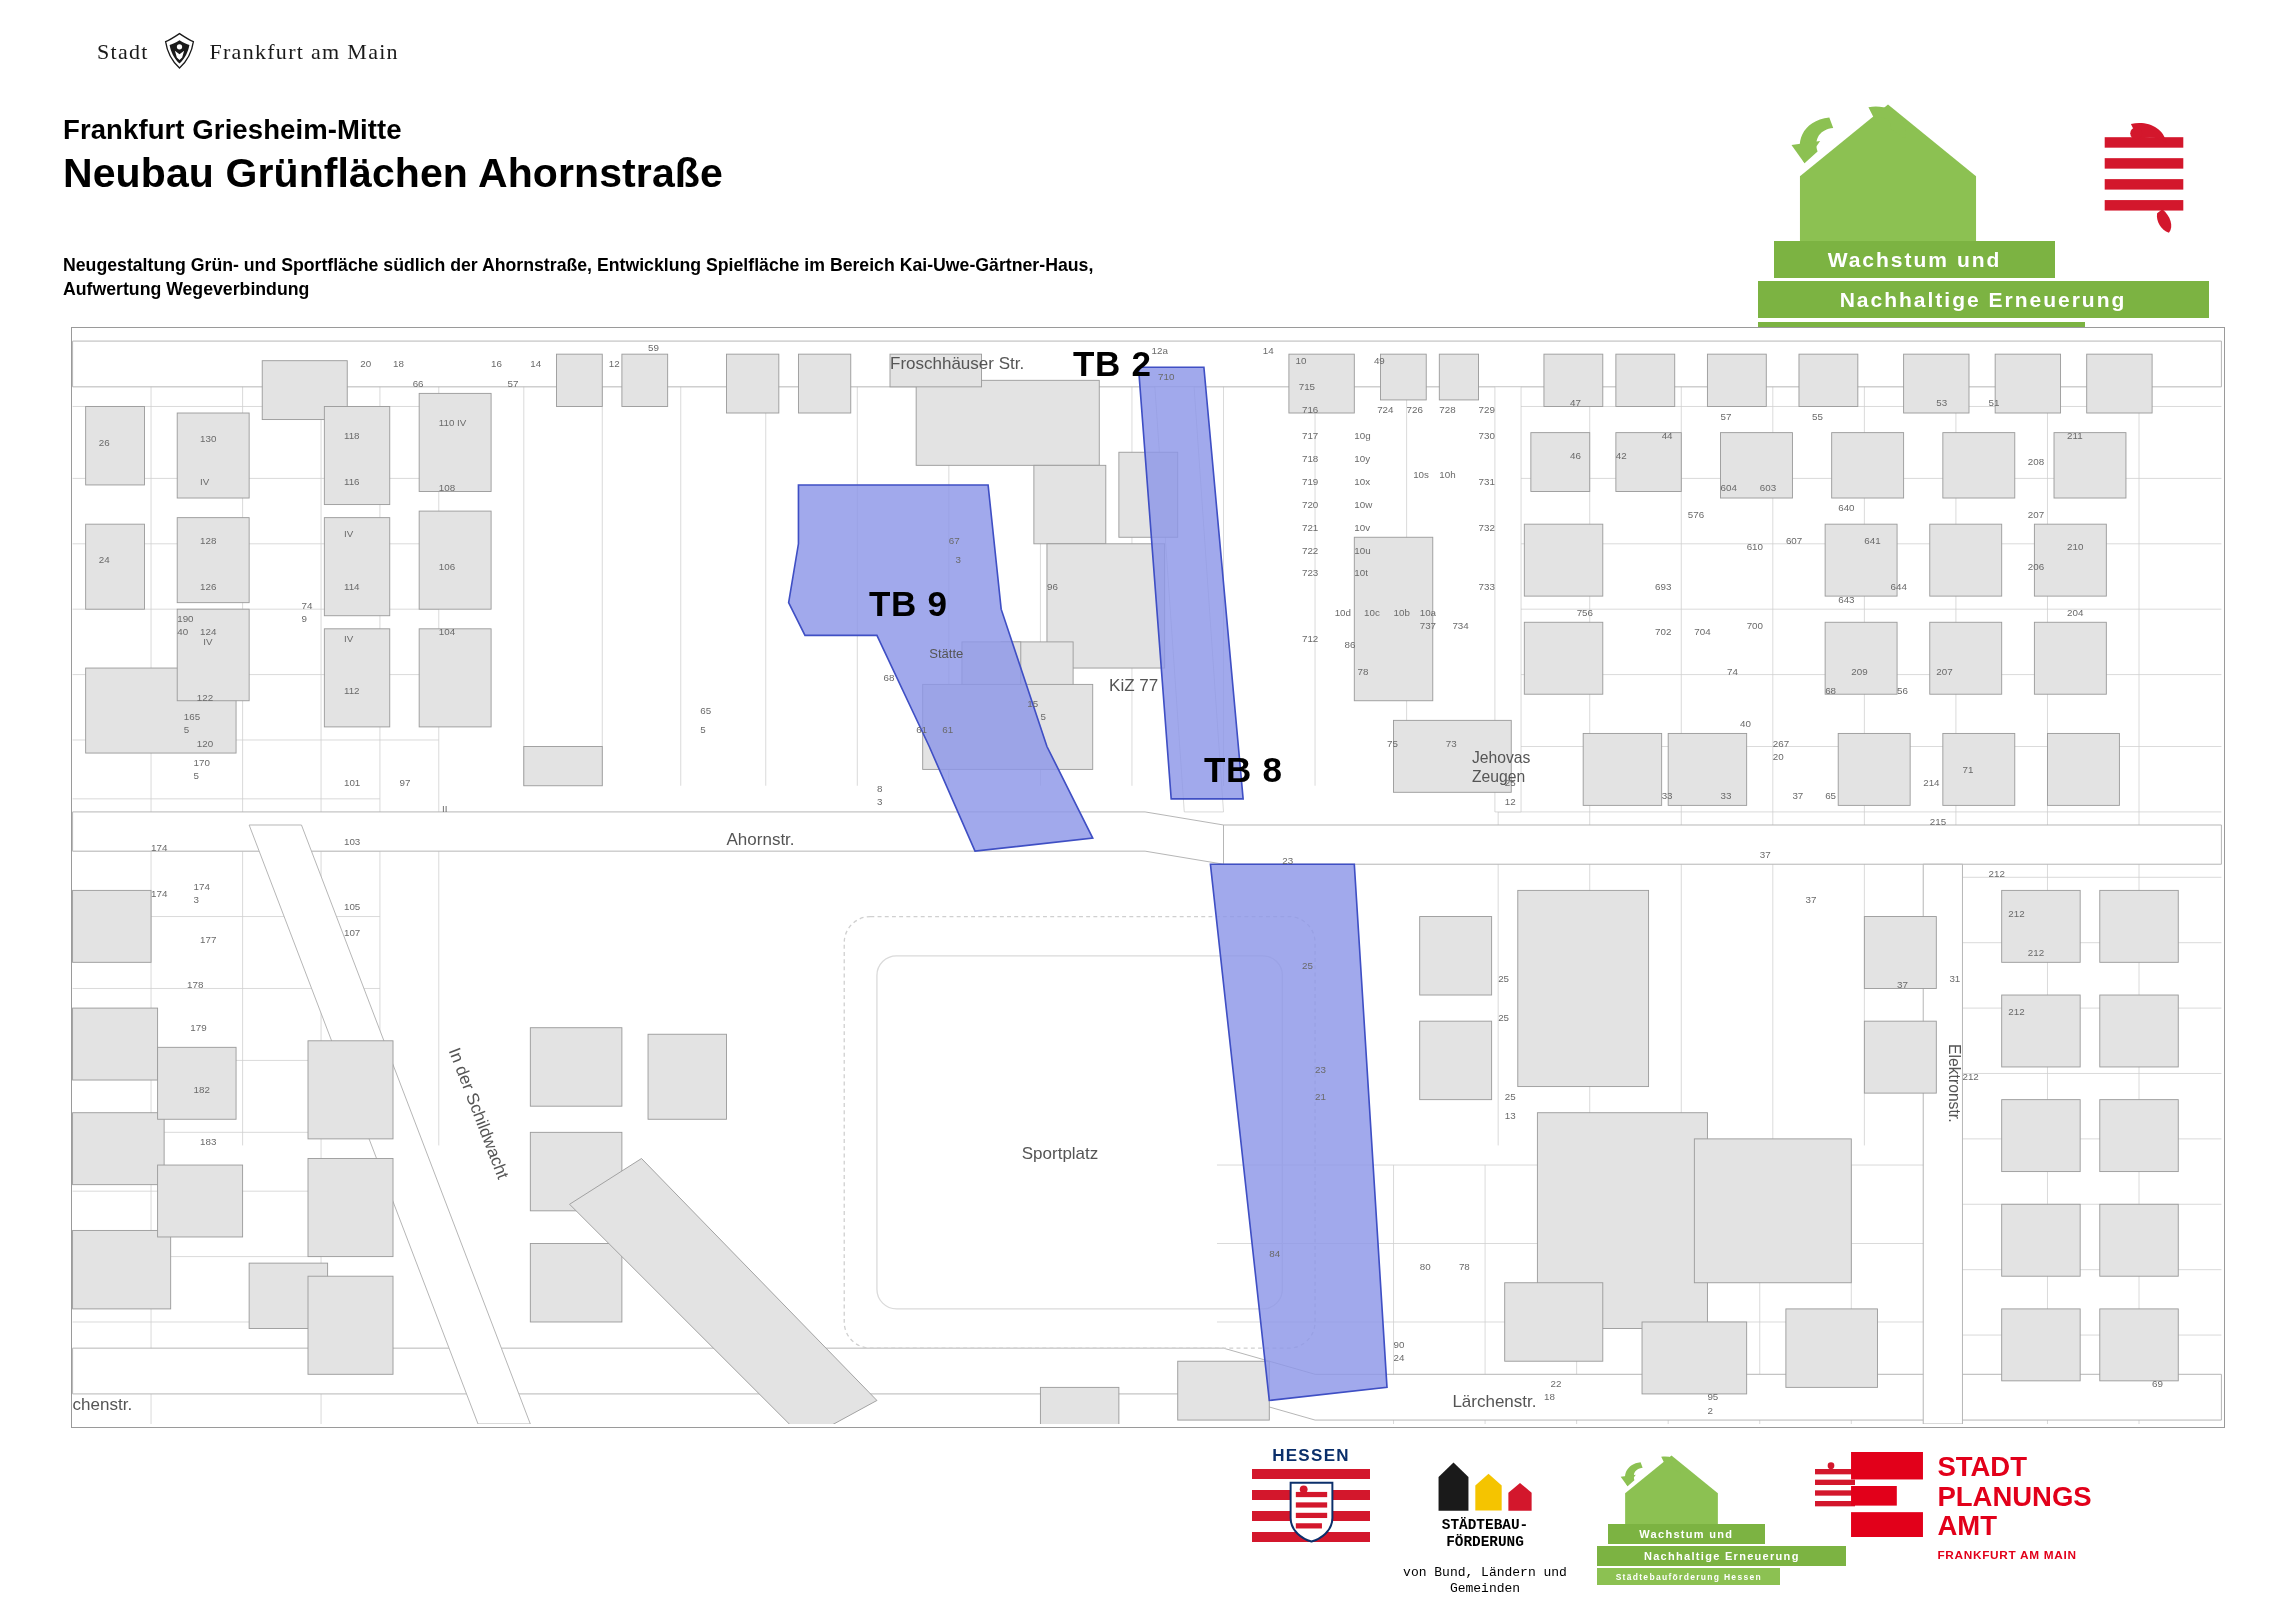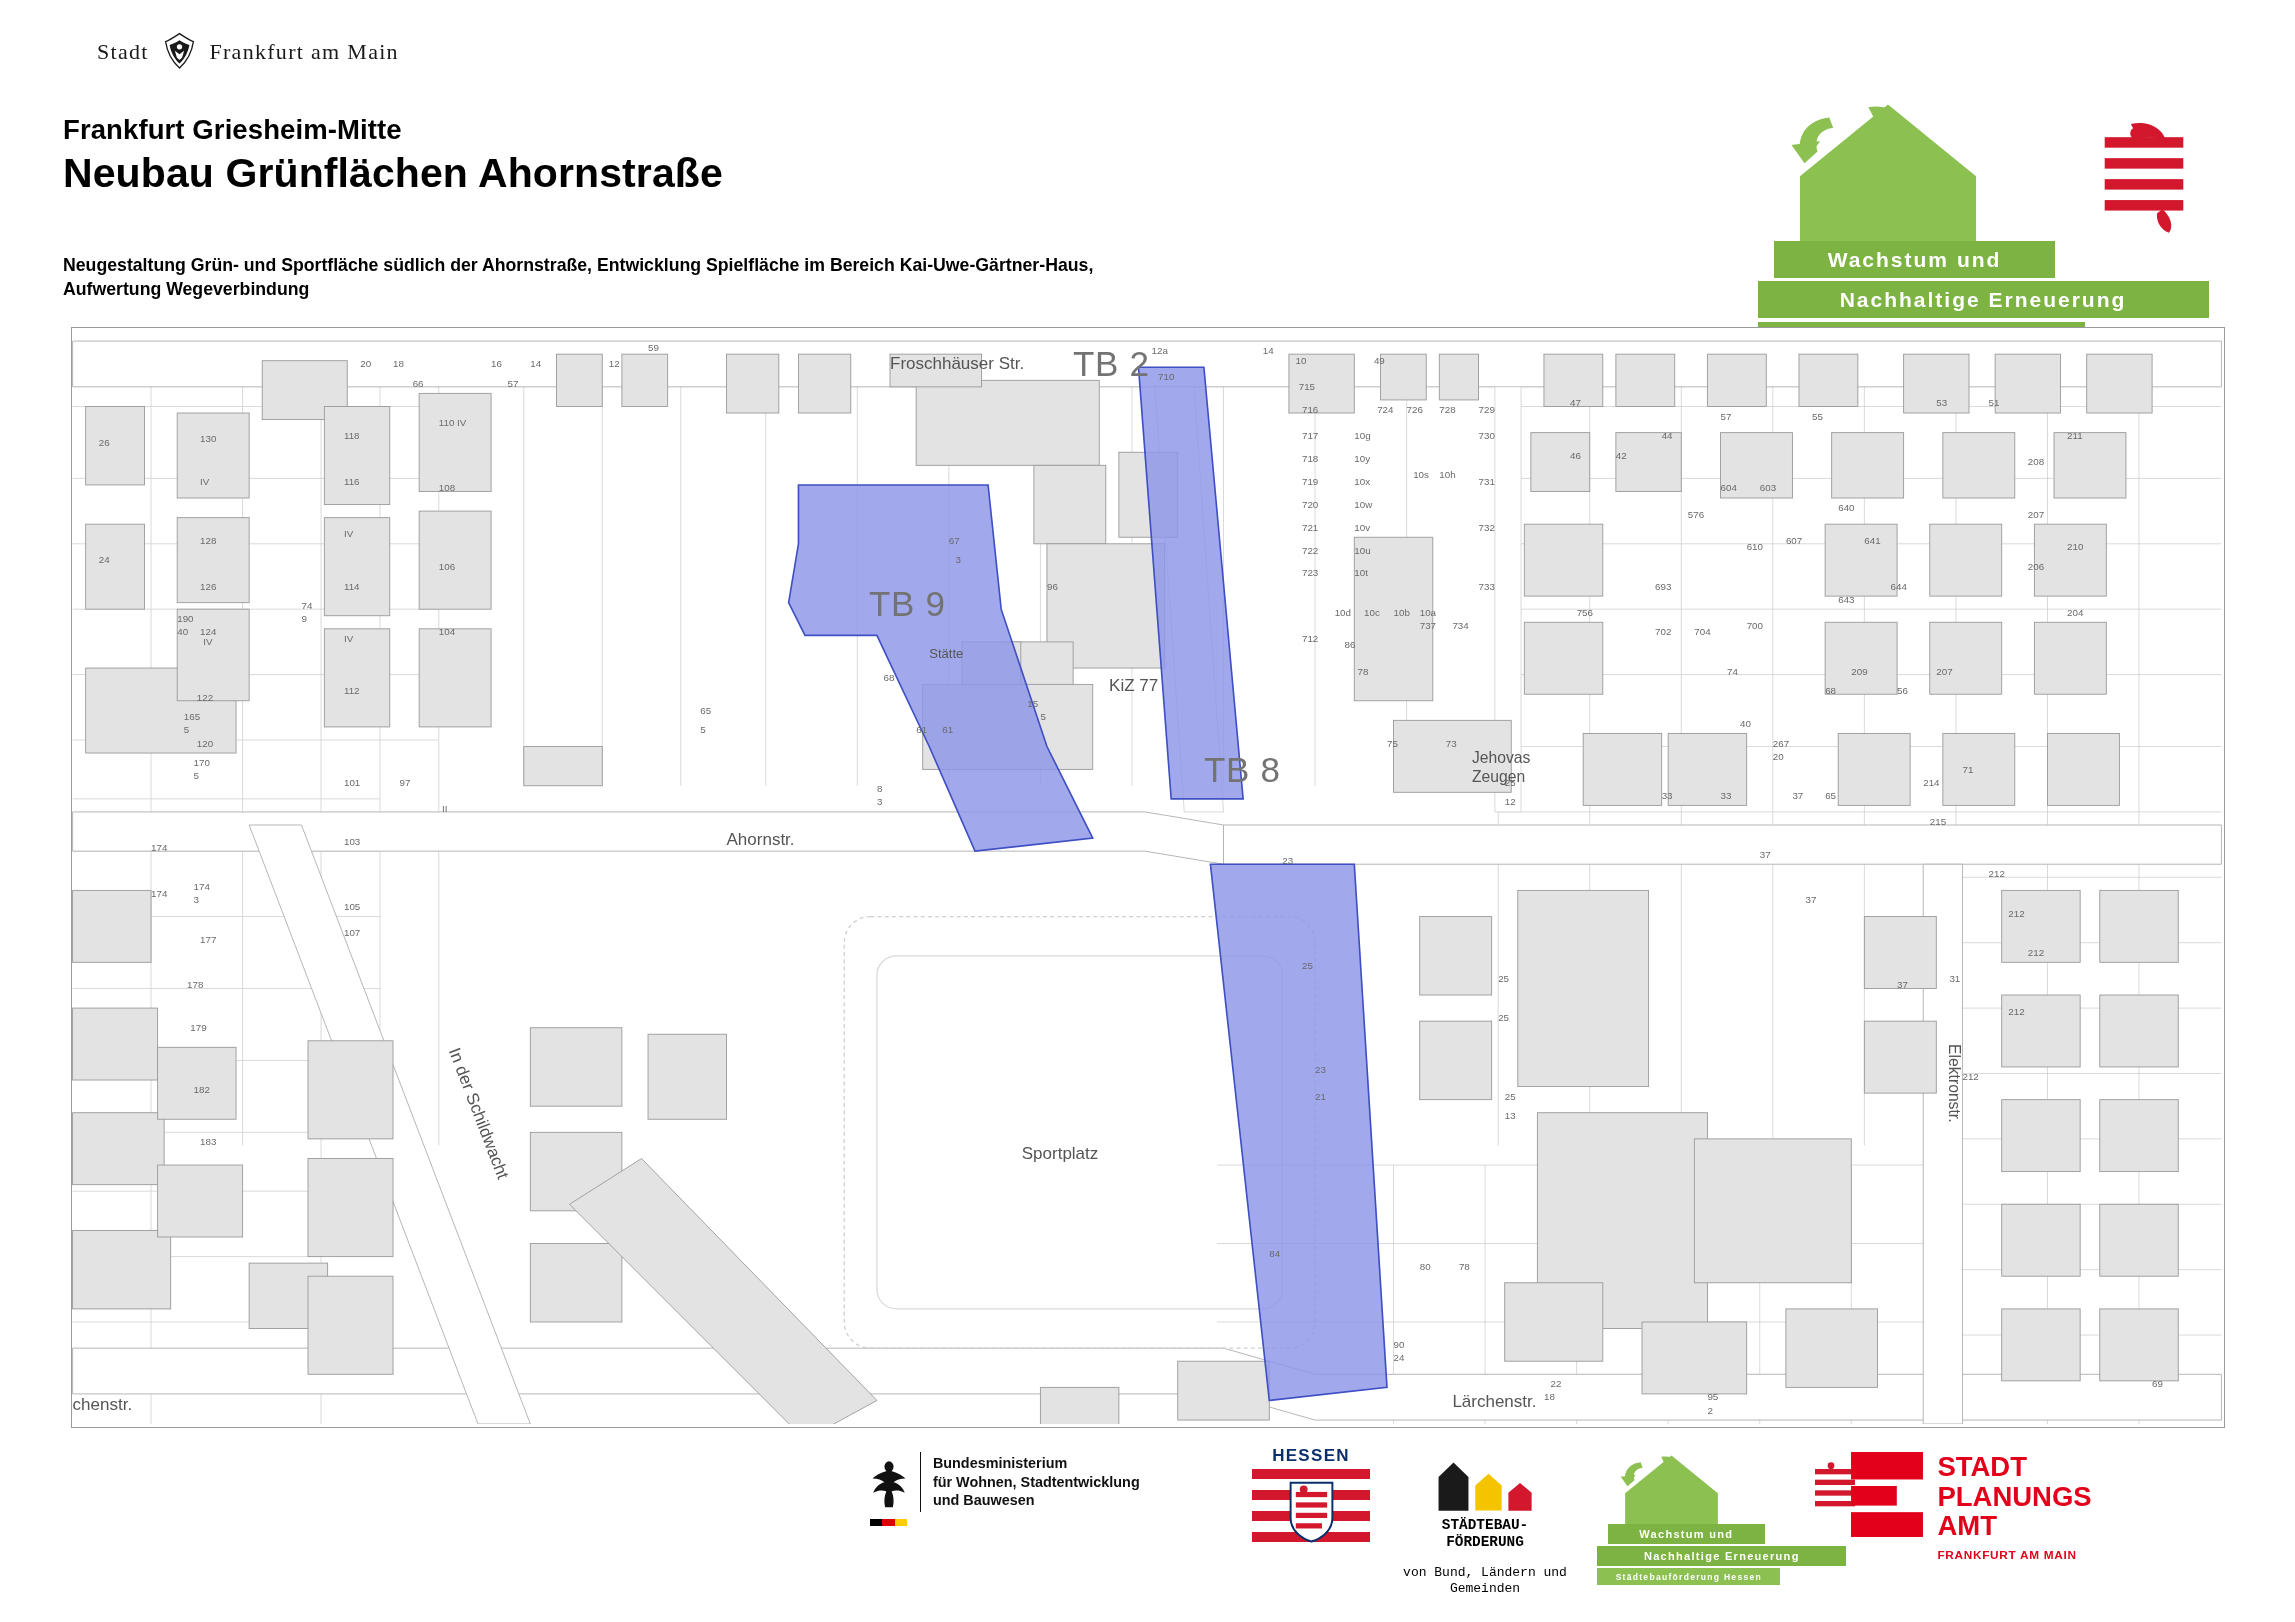--- a/index.html
+++ b/index.html
@@ -121,22 +121,22 @@
     height: 1099px;
     border: 1.3px solid #9a9a9a;
     background: #ffffff;
     overflow: hidden;
   }
   #map-svg { display:block; }
 
   .tb-label {
     position: absolute;
     font-size: 35px;
-    font-weight: normal;
-    color: #737373;
+    font-weight: bold;
+    color: #000000;
     letter-spacing: 0.7px;
   }
 
   
   #footer {
     position: absolute;
     left: 0; top: 1439px;
     width: 2295px;
     height: 183px;
   }
@@ -626,41 +626,20 @@
 
   </svg>
 
   <div class="tb-label" style="left:797px; top:256px;">TB 9</div>
   <div class="tb-label" style="left:1001px; top:16.4px;">TB 2</div>
   <div class="tb-label" style="left:1132px; top:422px;">TB 8</div>
 </div>
 
 <div id="footer">
 
-  <div class="footer-item" id="bmwsb">
-    <div style="position:relative;">
-      <svg class="bund-eagle" viewBox="0 0 58 88">
-        <g fill="#111">
-          <ellipse cx="29" cy="22" rx="7" ry="8"></ellipse>
-          <path d="M29 28 C20 30 10 34 4 40 C12 40 18 42 22 46 C14 48 8 54 5 62 C13 58 20 58 25 60 C22 66 21 74 23 84 L35 84 C37 74 36 66 33 60 C38 58 45 58 53 62 C50 54 44 48 36 46 C40 42 46 40 54 40 C48 34 38 30 29 28 Z"></path>
-        </g>
-      </svg>
-      <div class="flagbar">
-          <i class="b"></i>
-          <i class="r"></i>
-          <i class="g"></i>
-        </div>
-    </div>
-    <div class="sep"></div>
-    <div class="bmwsb-text">
-      <div>Bundesministerium</div>
-      <div>für Wohnen, Stadtentwicklung</div>
-      <div>und Bauwesen</div>
-    </div>
-  </div>
 
   <div class="footer-item" id="hessen-logo">
     <div class="hessen-title">HESSEN</div>
     <div class="shield-wrap">
       <svg width="47" height="63" viewBox="0 0 72 96">
         <path d="M4 4 H68 V58 C68 78 50 90 36 94 C22 90 4 78 4 58 Z" fill="#ffffff" stroke="#0b2f6b" stroke-width="3"></path>
         <g fill="#d3172c">
           <rect x="12" y="18" width="48" height="8"></rect>
           <rect x="12" y="34" width="48" height="8"></rect>
           <rect x="12" y="50" width="48" height="8"></rect>

